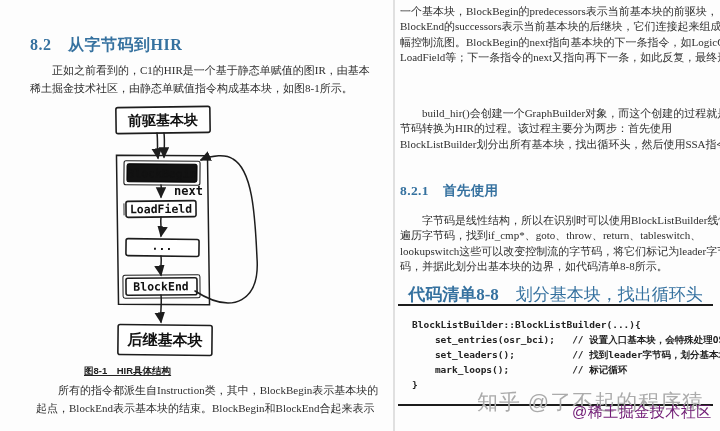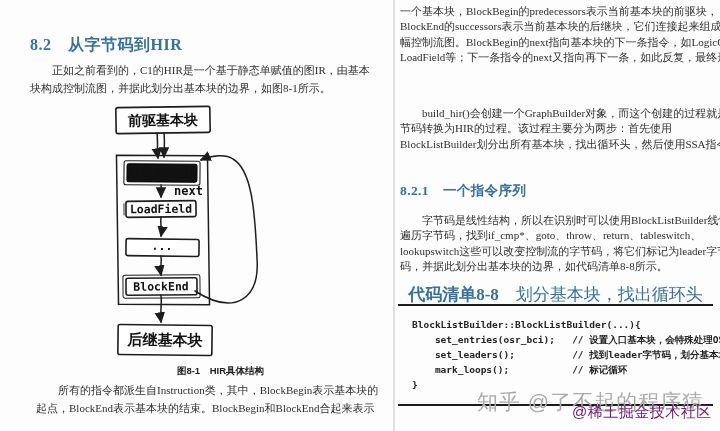--- a/index.html
+++ b/index.html
@@ -37,44 +37,44 @@
   .rule{height:2px;background:#1c1c1c;}
   #rule-top{left:398px;top:304px;width:315px;}
   #rule-bottom{left:398px;top:404px;width:315px;}
 
   #code-block{left:412px;top:317px;font-family:"DejaVu Sans Mono", monospace;
     font-size:9.5px;font-weight:600;line-height:15px;color:#222;}
   #code-block div{white-space:pre;}
 
   
   #diagram{left:84px;top:100px;}
-  #fig-caption{left:84px;top:365px;width:180px;text-align:right;
+  #fig-caption{left:84px;top:365px;width:180px;text-align:left;
     font-family:"Liberation Sans", sans-serif;font-size:9.5px;font-weight:bold;color:#222;
-    white-space:nowrap;}
+    white-space:nowrap;text-decoration:underline;}
   .sketch{stroke:#1d1d1d;fill:#fff;stroke-width:1.6;stroke-linejoin:round;}
   .sketch2{stroke:#1d1d1d;fill:none;stroke-width:1.1;}
   .wire{stroke:#1d1d1d;fill:none;stroke-width:1.5;stroke-linecap:round;}
   .cjk-label{font-family:"Liberation Sans", sans-serif;font-weight:bold;font-size:14px;fill:#111;}
   .mono-label{font-family:"DejaVu Sans Mono", monospace;font-weight:bold;font-size:11.5px;fill:#111;}
 
   
   .wm{font-family:"Liberation Sans", sans-serif;color:#ababab;white-space:nowrap;}
   #wm1{left:477px;top:388px;font-size:21px;letter-spacing:1px;}
   #wm2{left:572px;top:403px;font-size:15px;letter-spacing:.5px;color:#701a75;}
 </style>
 </head>
 <body>
 
 <div id="divider" class="abs"></div>
 
 <div id="sec-heading" class="abs nowrap">8.2　从字节码到HIR</div>
 
 <div id="l-para1" class="abs para">
   <div class="indent">正如之前看到的，C1的HIR是一个基于静态单赋值的图IR，由基本</div>
-  <div>块构成控制流图，并据此划分出基本块的边界，如图8-1所示。</div>
+  <div>稀土掘金技术社区，由静态单赋值指令构成基本块，如图8-1所示。</div>
 </div>
 
 <svg id="diagram" class="abs" width="180" height="262" viewBox="0 0 180 262">
   <defs>
     <marker id="arw" markerWidth="9" markerHeight="9" refX="6.5" refY="3.5" orient="auto">
       <path d="M0,0 L7.5,3.5 L0,7 z" fill="#1d1d1d"></path>
     </marker>
   </defs>
 
   <g transform="rotate(-0.8 78 20)">
@@ -144,21 +144,21 @@
   <div>幅控制流图。BlockBegin的next指向基本块的下一条指令，如LogicOp、</div>
   <div>LoadField等；下一条指令的next又指向再下一条，如此反复，最终形成</div>
 </div>
 
 <div id="r-para2" class="abs rpara">
   <div class="indent">build_hir()会创建一个GraphBuilder对象，而这个创建的过程就是字</div>
   <div>节码转换为HIR的过程。该过程主要分为两步：首先使用</div>
   <div>BlockListBuilder划分出所有基本块，找出循环头，然后使用SSA指令</div>
 </div>
 
-<div id="sub-heading" class="abs nowrap">8.2.1　一个指令序列</div>
+<div id="sub-heading" class="abs nowrap">8.2.1　首先使用</div>
 
 <div id="r-para3" class="abs rpara">
   <div class="indent">字节码是线性结构，所以在识别时可以使用BlockListBuilder线性地</div>
   <div>遍历字节码，找到if_cmp*、goto、throw、return、tableswitch、</div>
   <div>lookupswitch这些可以改变控制流的字节码，将它们标记为leader字节</div>
   <div>码，并据此划分出基本块的边界，如代码清单8-8所示。</div>
 </div>
 
 <div id="listing-caption" class="abs">
   <span class="lbl">代码清单8-8</span><span>　划分基本块，找出循环头</span>

